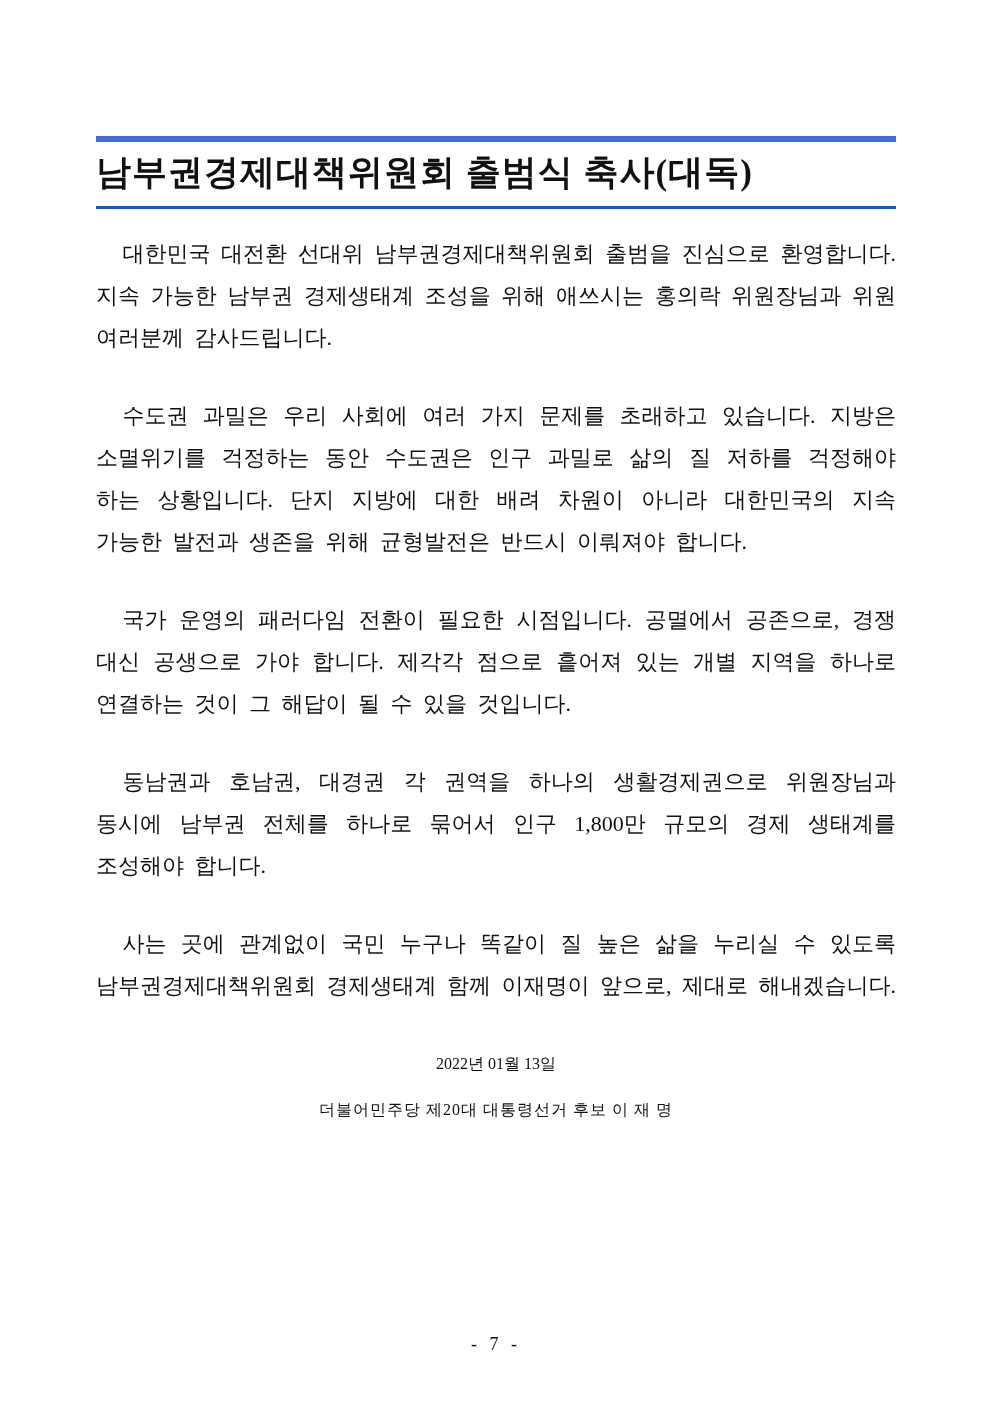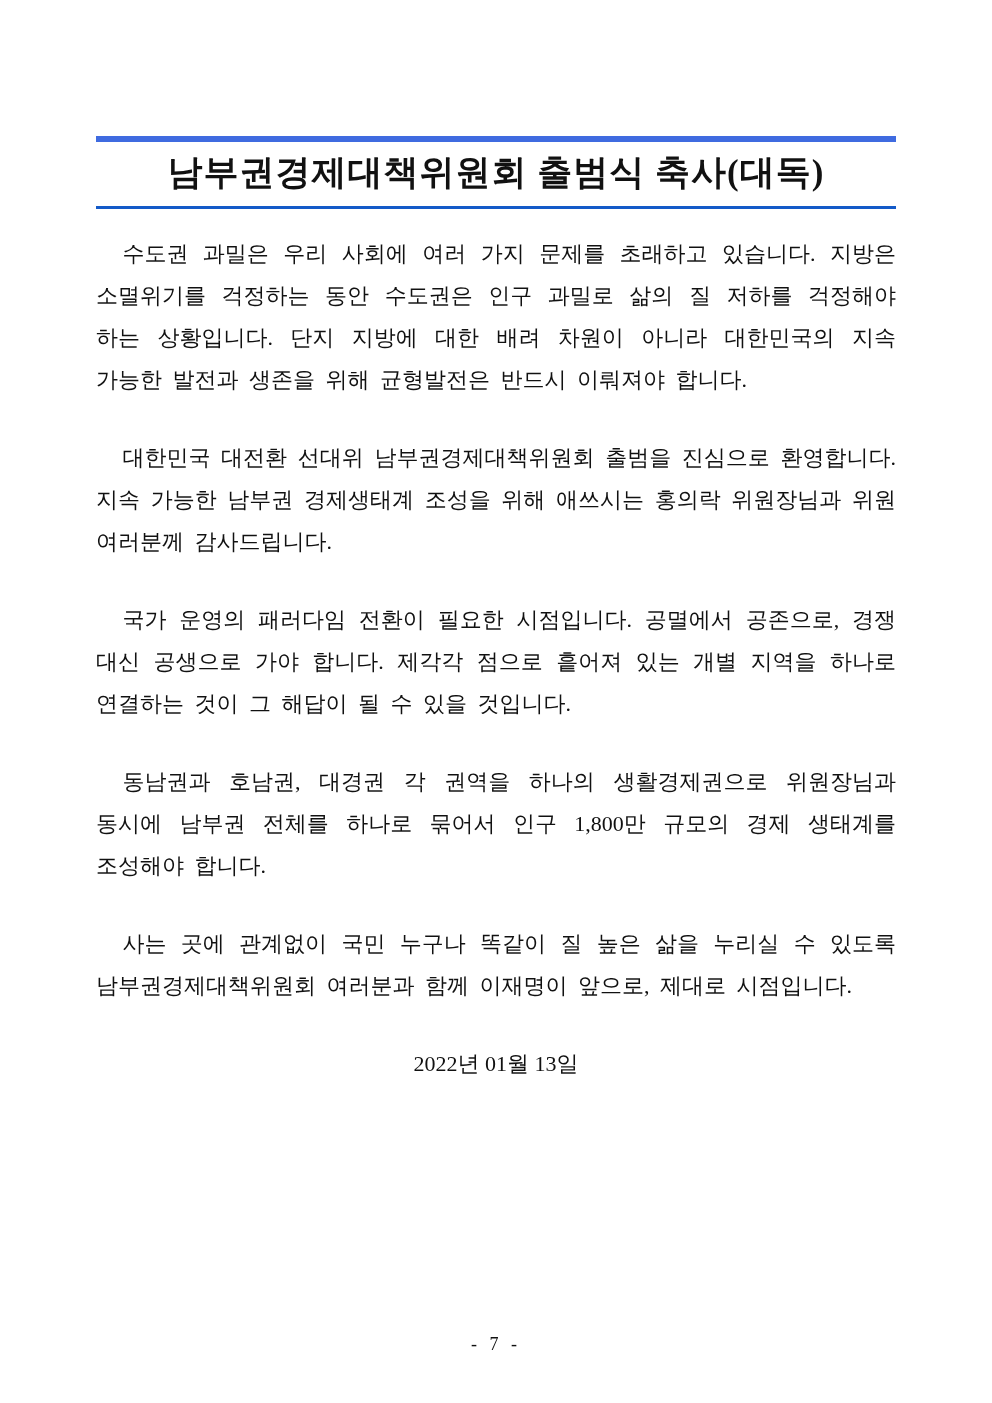--- a/index.html
+++ b/index.html
@@ -22,21 +22,21 @@
     top: 0;
   }
   .rule-top {
     margin-top: 136px;
     height: 6px;
     width: 100%;
   }
   .doc-title {
     font-size: 35px;
     font-weight: bold;
-    text-align: center;
+    text-align: left;
     letter-spacing: 1px;
     padding: 8px 0 10px 0;
     line-height: 1.3;
     white-space: nowrap;
   }
   .rule-bottom {
     height: 3px;
     width: 100%;
     margin-bottom: 24px;
   }
@@ -45,21 +45,21 @@
     line-height: 42px;
     text-align: justify;
     text-indent: 1.2em;
     word-spacing: 5px;
     word-break: keep-all;
     margin-bottom: 36px;
   }
   .closing {
     margin-top: 6px;
     text-align: center;
-    font-size: 22px;
+    font-size: 16px;
   }
   .closing .date-line {
     line-height: 42px;
     margin-bottom: 4px;
   }
   .closing .signature-line {
     line-height: 42px;
     letter-spacing: 1px;
   }
   .page-footer {
@@ -79,28 +79,29 @@
 <div class="page">
   <div class="content">
 
     <header>
       <div class="rule-top" style="background: rgb(63, 107, 224);"></div>
       <h1 class="doc-title">남부권경제대책위원회 출범식 축사(대독)</h1>
       <div class="rule-bottom" style="background: rgb(19, 90, 200);"></div>
     </header>
 
     <main class="body-text">
+      <p class="para">대한민국 대전환 선대위 남부권경제대책위원회 출범을 진심으로 환영합니다. 지속 가능한 남부권 경제생태계 조성을 위해 애쓰시는 홍의락 위원장님과 위원 여러분께 감사드립니다.</p>
       <p class="para">수도권 과밀은 우리 사회에 여러 가지 문제를 초래하고 있습니다. 지방은 소멸위기를 걱정하는 동안 수도권은 인구 과밀로 삶의 질 저하를 걱정해야 하는 상황입니다. 단지 지방에 대한 배려 차원이 아니라 대한민국의 지속 가능한 발전과 생존을 위해 균형발전은 반드시 이뤄져야 합니다.</p>
-      <p class="para">대한민국 대전환 선대위 남부권경제대책위원회 출범을 진심으로 환영합니다. 지속 가능한 남부권 경제생태계 조성을 위해 애쓰시는 홍의락 위원장님과 위원 여러분께 감사드립니다.</p>
       <p class="para">국가 운영의 패러다임 전환이 필요한 시점입니다. 공멸에서 공존으로, 경쟁 대신 공생으로 가야 합니다. 제각각 점으로 흩어져 있는 개별 지역을 하나로 연결하는 것이 그 해답이 될 수 있을 것입니다.</p>
       <p class="para">동남권과 호남권, 대경권 각 권역을 하나의 생활경제권으로 위원장님과 동시에 남부권 전체를 하나로 묶어서 인구 1,800만 규모의 경제 생태계를 조성해야 합니다.</p>
-      <p class="para">사는 곳에 관계없이 국민 누구나 똑같이 질 높은 삶을 누리실 수 있도록 남부권경제대책위원회 여러분과 함께 이재명이 앞으로, 제대로 시점입니다.</p>
+      <p class="para">사는 곳에 관계없이 국민 누구나 똑같이 질 높은 삶을 누리실 수 있도록 남부권경제대책위원회 경제생태계 함께 이재명이 앞으로, 제대로 해내겠습니다.</p>
 
       <div class="closing">
         <p class="date-line">2022년 01월 13일</p>
+        <p class="signature-line">더불어민주당 제20대 대통령선거 후보 이 재 명</p>
       </div>
     </main>
 
   </div>
 
   <footer class="page-footer">
     <span>- 7 -</span>
   </footer>
 </div>
 

